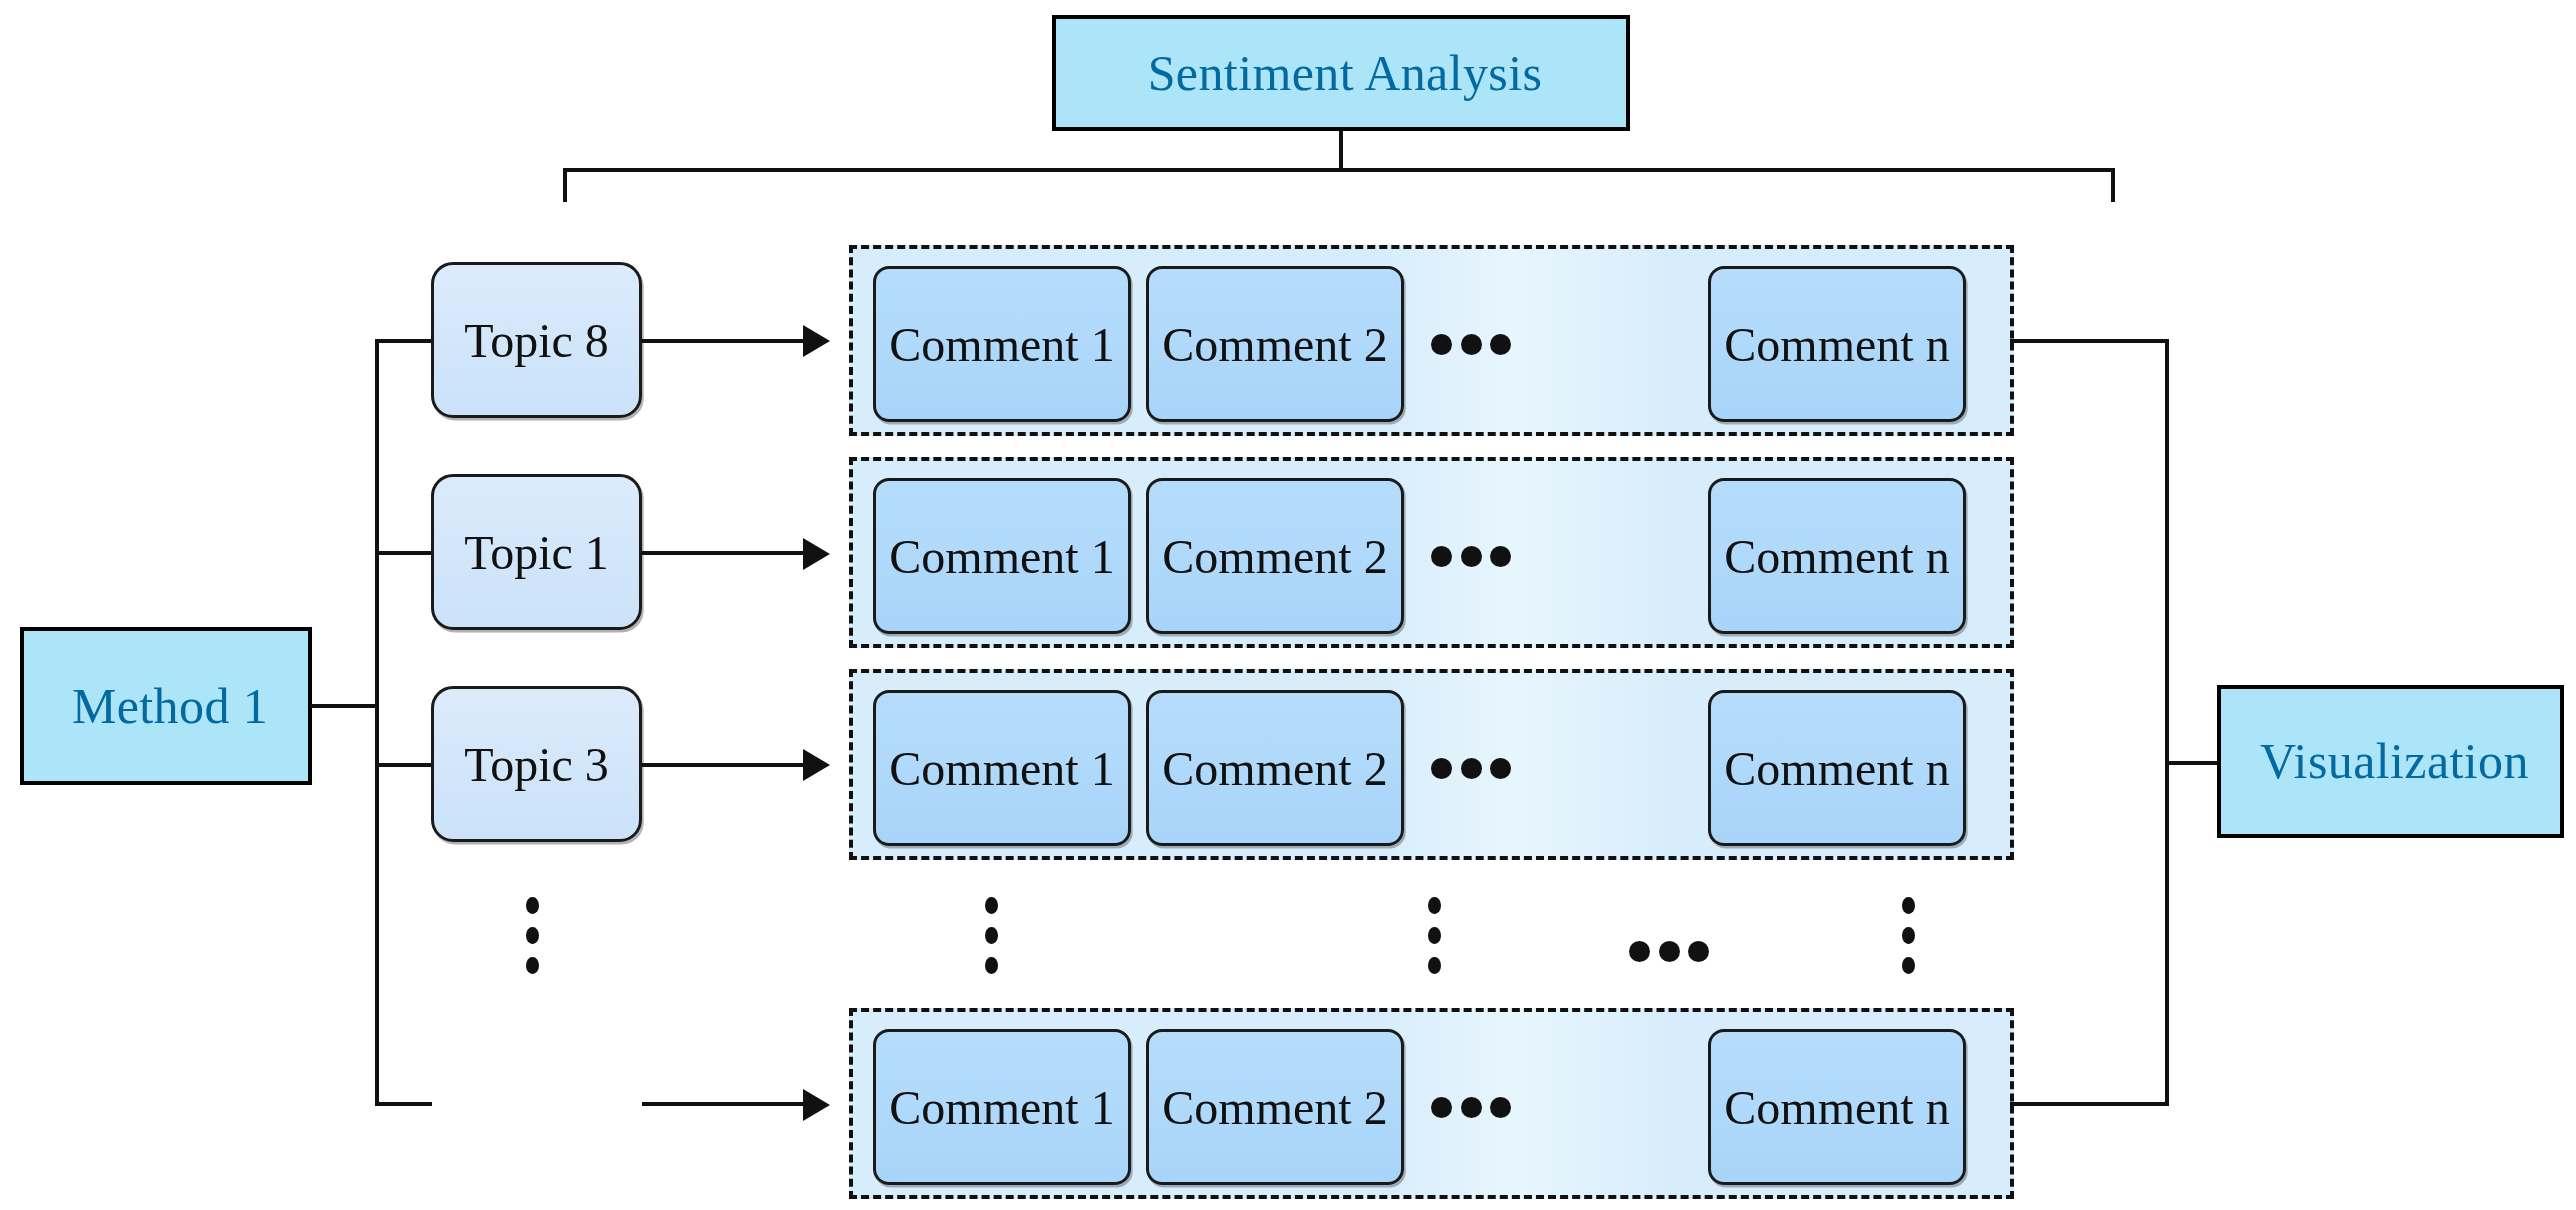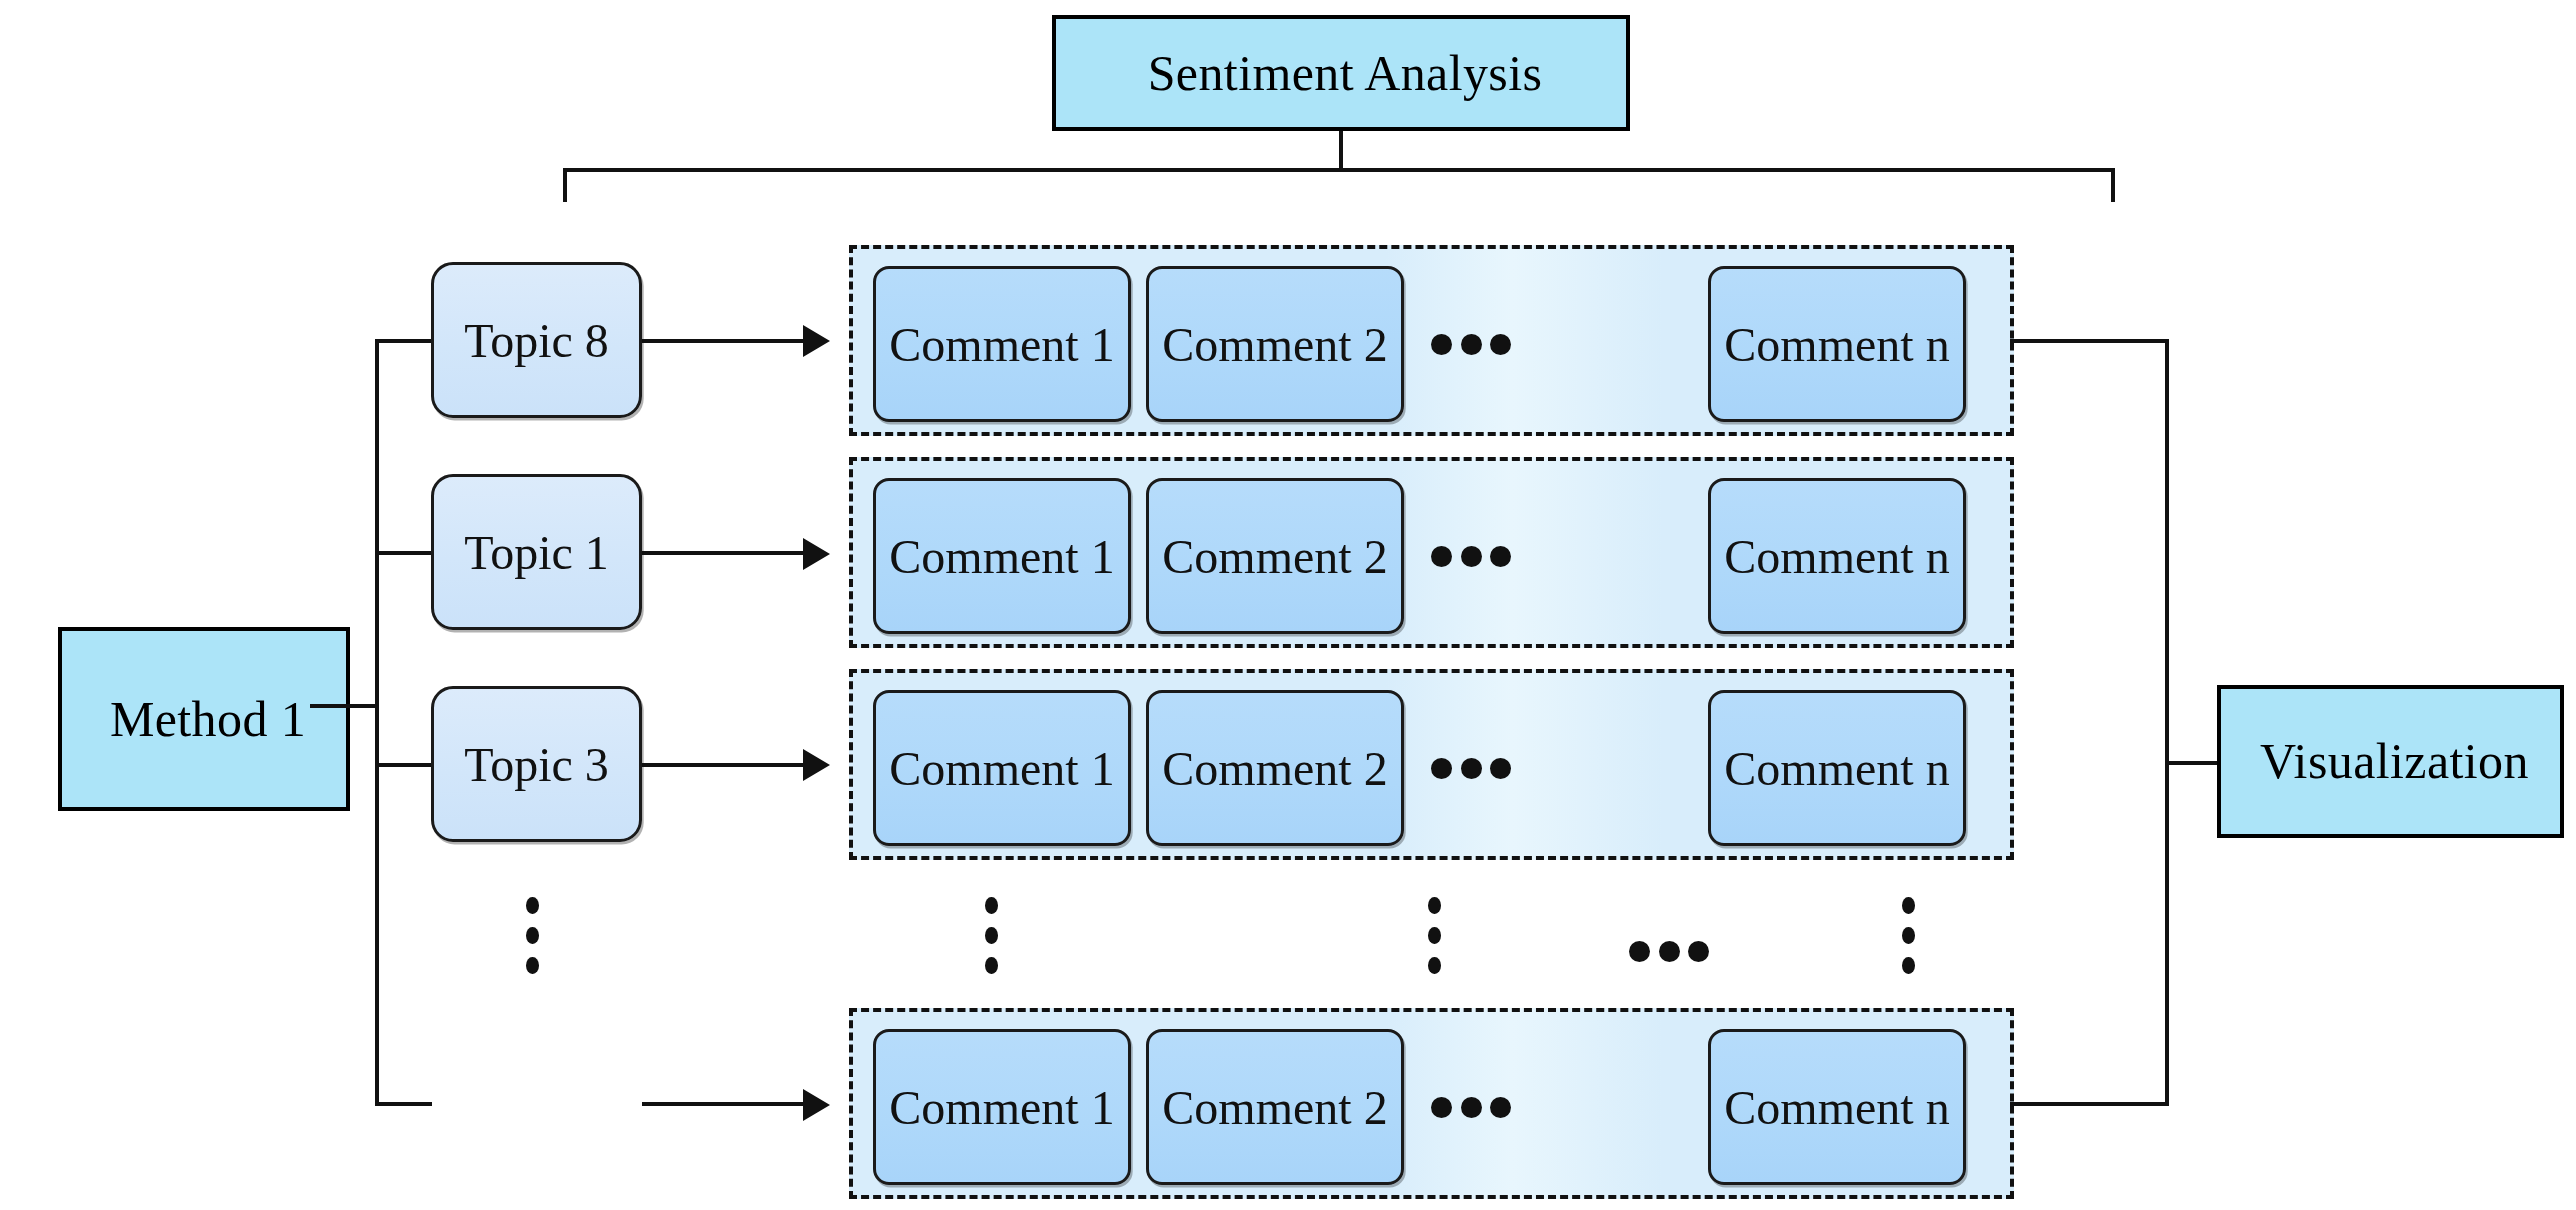--- a/index.html
+++ b/index.html
@@ -20,21 +20,21 @@
 
   
   .node-sq {
     position: absolute;
     background: #ace4f8;
     border: 4.2px solid #000000;
     box-sizing: border-box;
     display: flex;
     align-items: center;
     justify-content: center;
-    color: #000000;
+    color: #0369a1;
     font-size: 50px;
     line-height: 1.1;
     letter-spacing: 0.4px;
     white-space: nowrap;
     padding-left: 8px;
   }
 
   
   .node-topic {
     position: absolute;
@@ -126,21 +126,21 @@
   </div>
 
   <div class="vline" style="left:1339px; top:131px; height:40px;"></div>
 
   <div class="hline" style="left:563px; top:168px; width:1552px;"></div>
 
   <div class="vline" style="left:563px; top:168px; height:34px;"></div>
 
   <div class="vline" style="left:2111px; top:168px; height:34px;"></div>
 
-  <div class="node-sq" style="left:20px; top:627px; width:292px; height:184px;margin-left:38px;">
+  <div class="node-sq" style="left:20px; top:627px; width:292px; height:158px;">
     <span>Method 1</span>
   </div>
 
   <div class="hline" style="left:310px; top:704px; width:69px;"></div>
 
   <div class="vline" style="left:375px; top:340px; height:764px;"></div>
 
   <div class="hline" style="left:375px; top:339px; width:57px;"></div>
 
   <div class="hline" style="left:375px; top:551px; width:57px;"></div>

